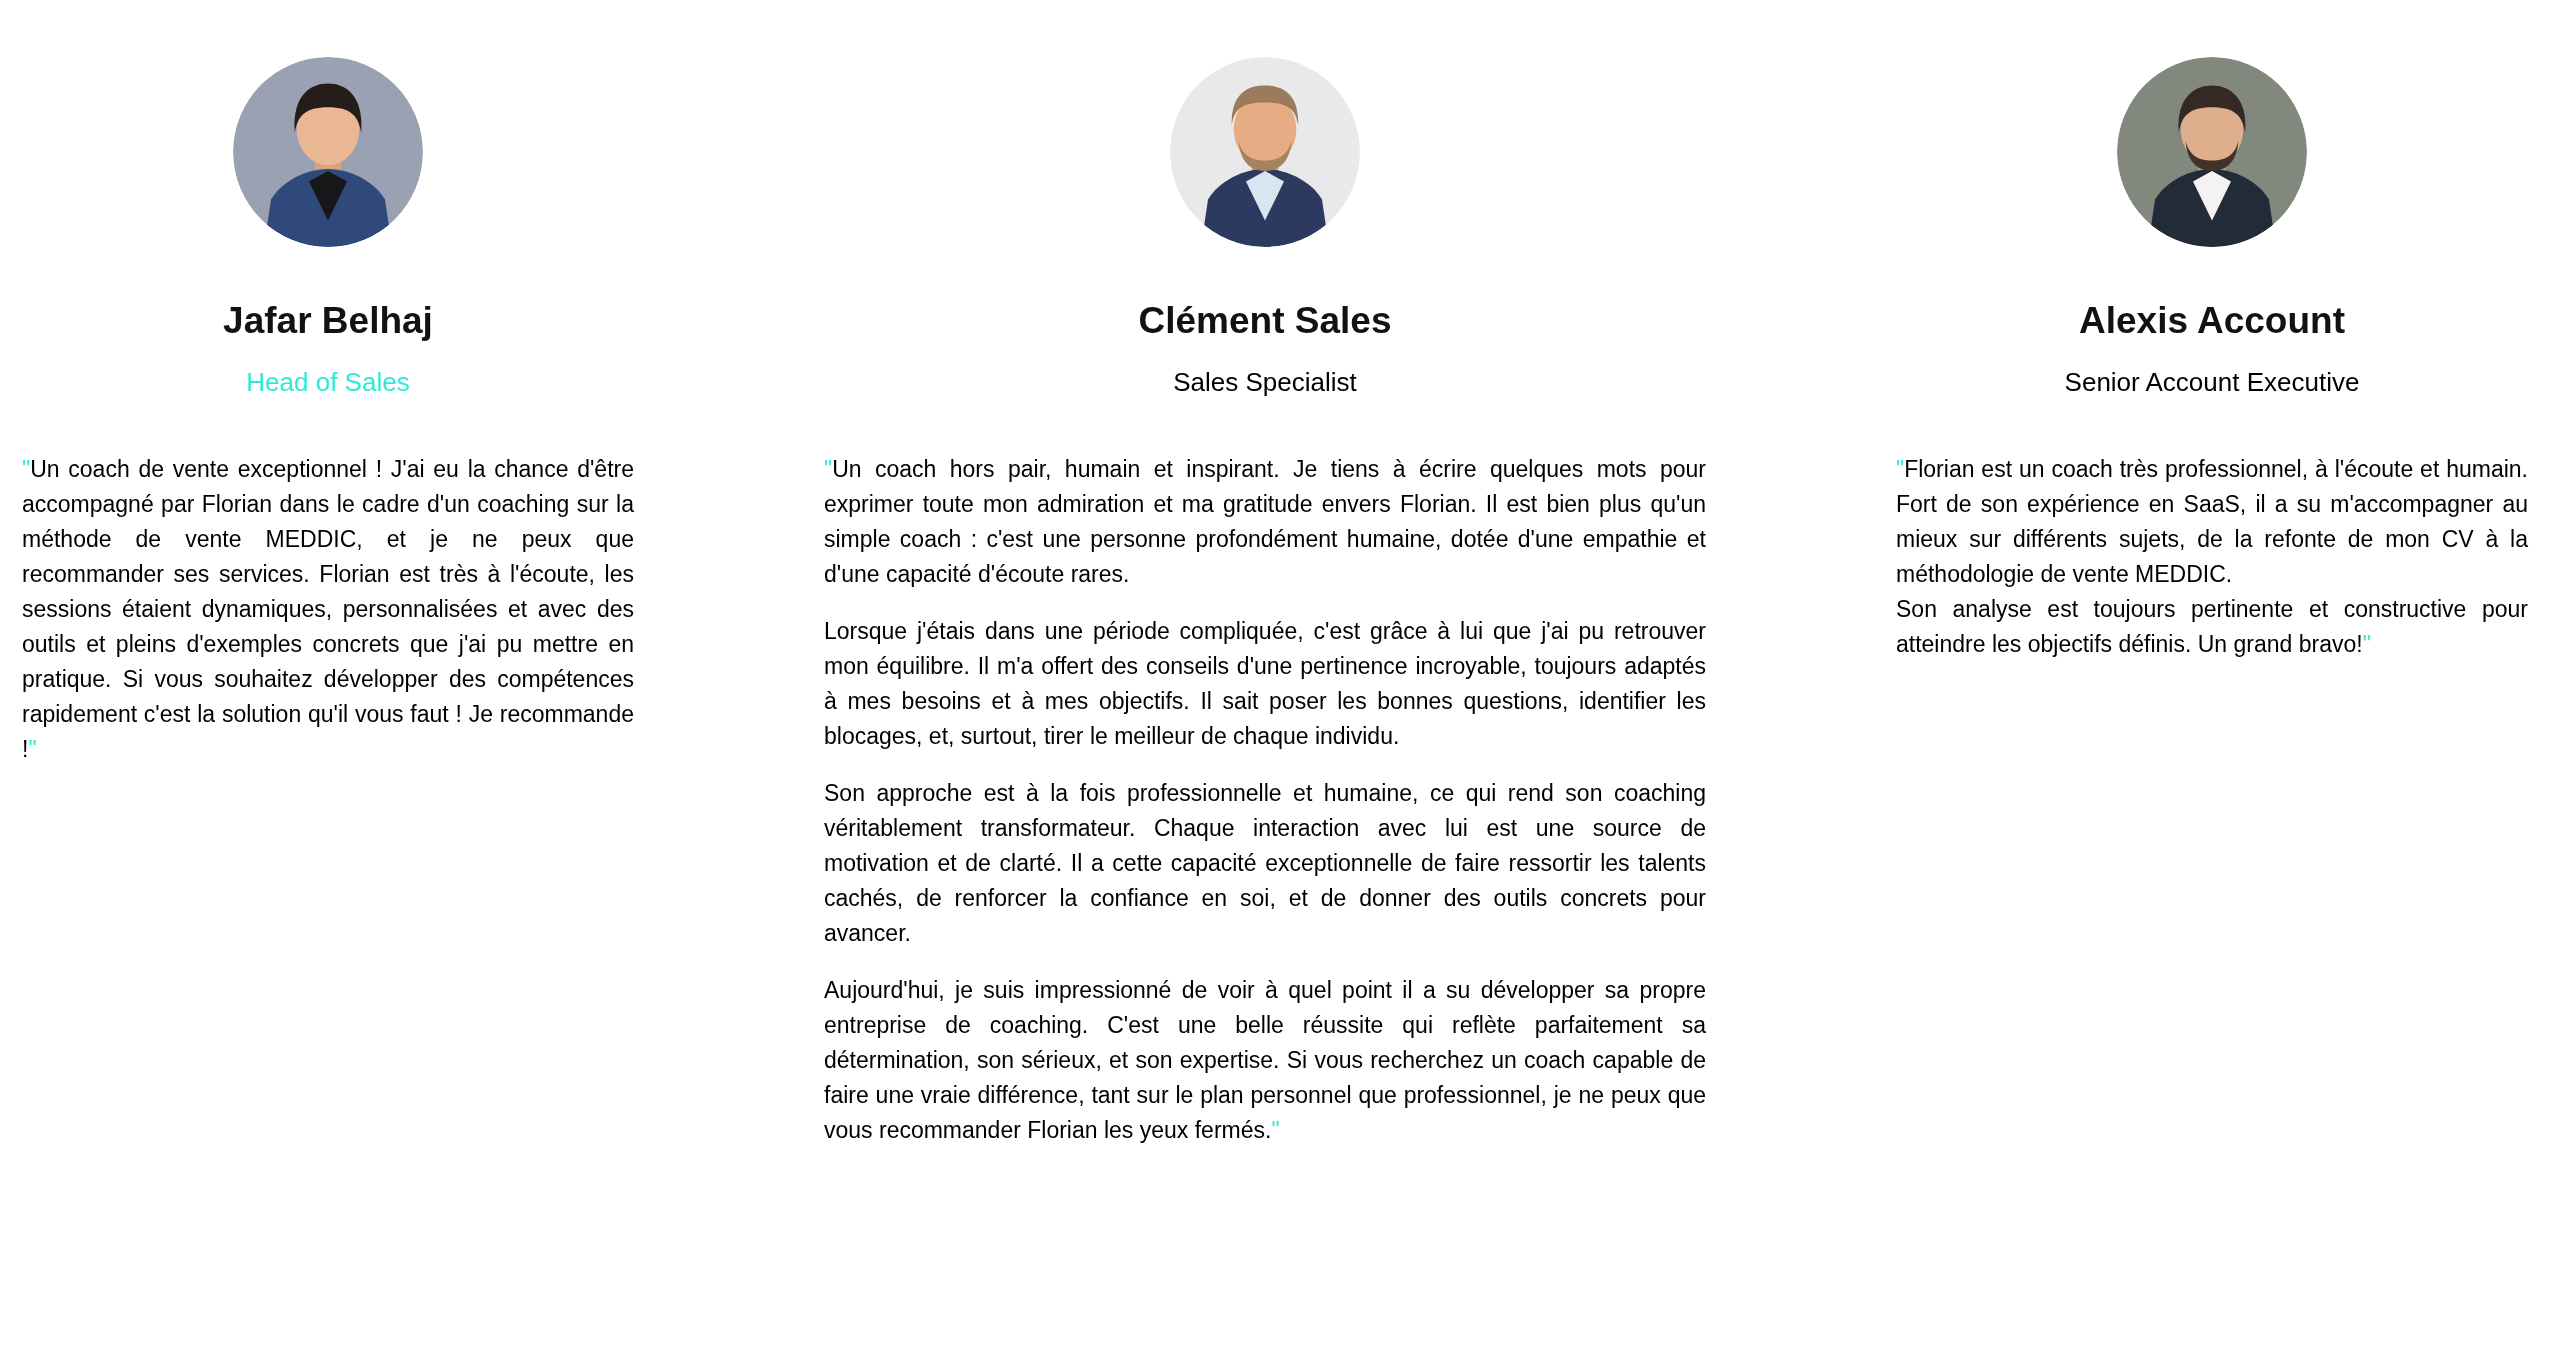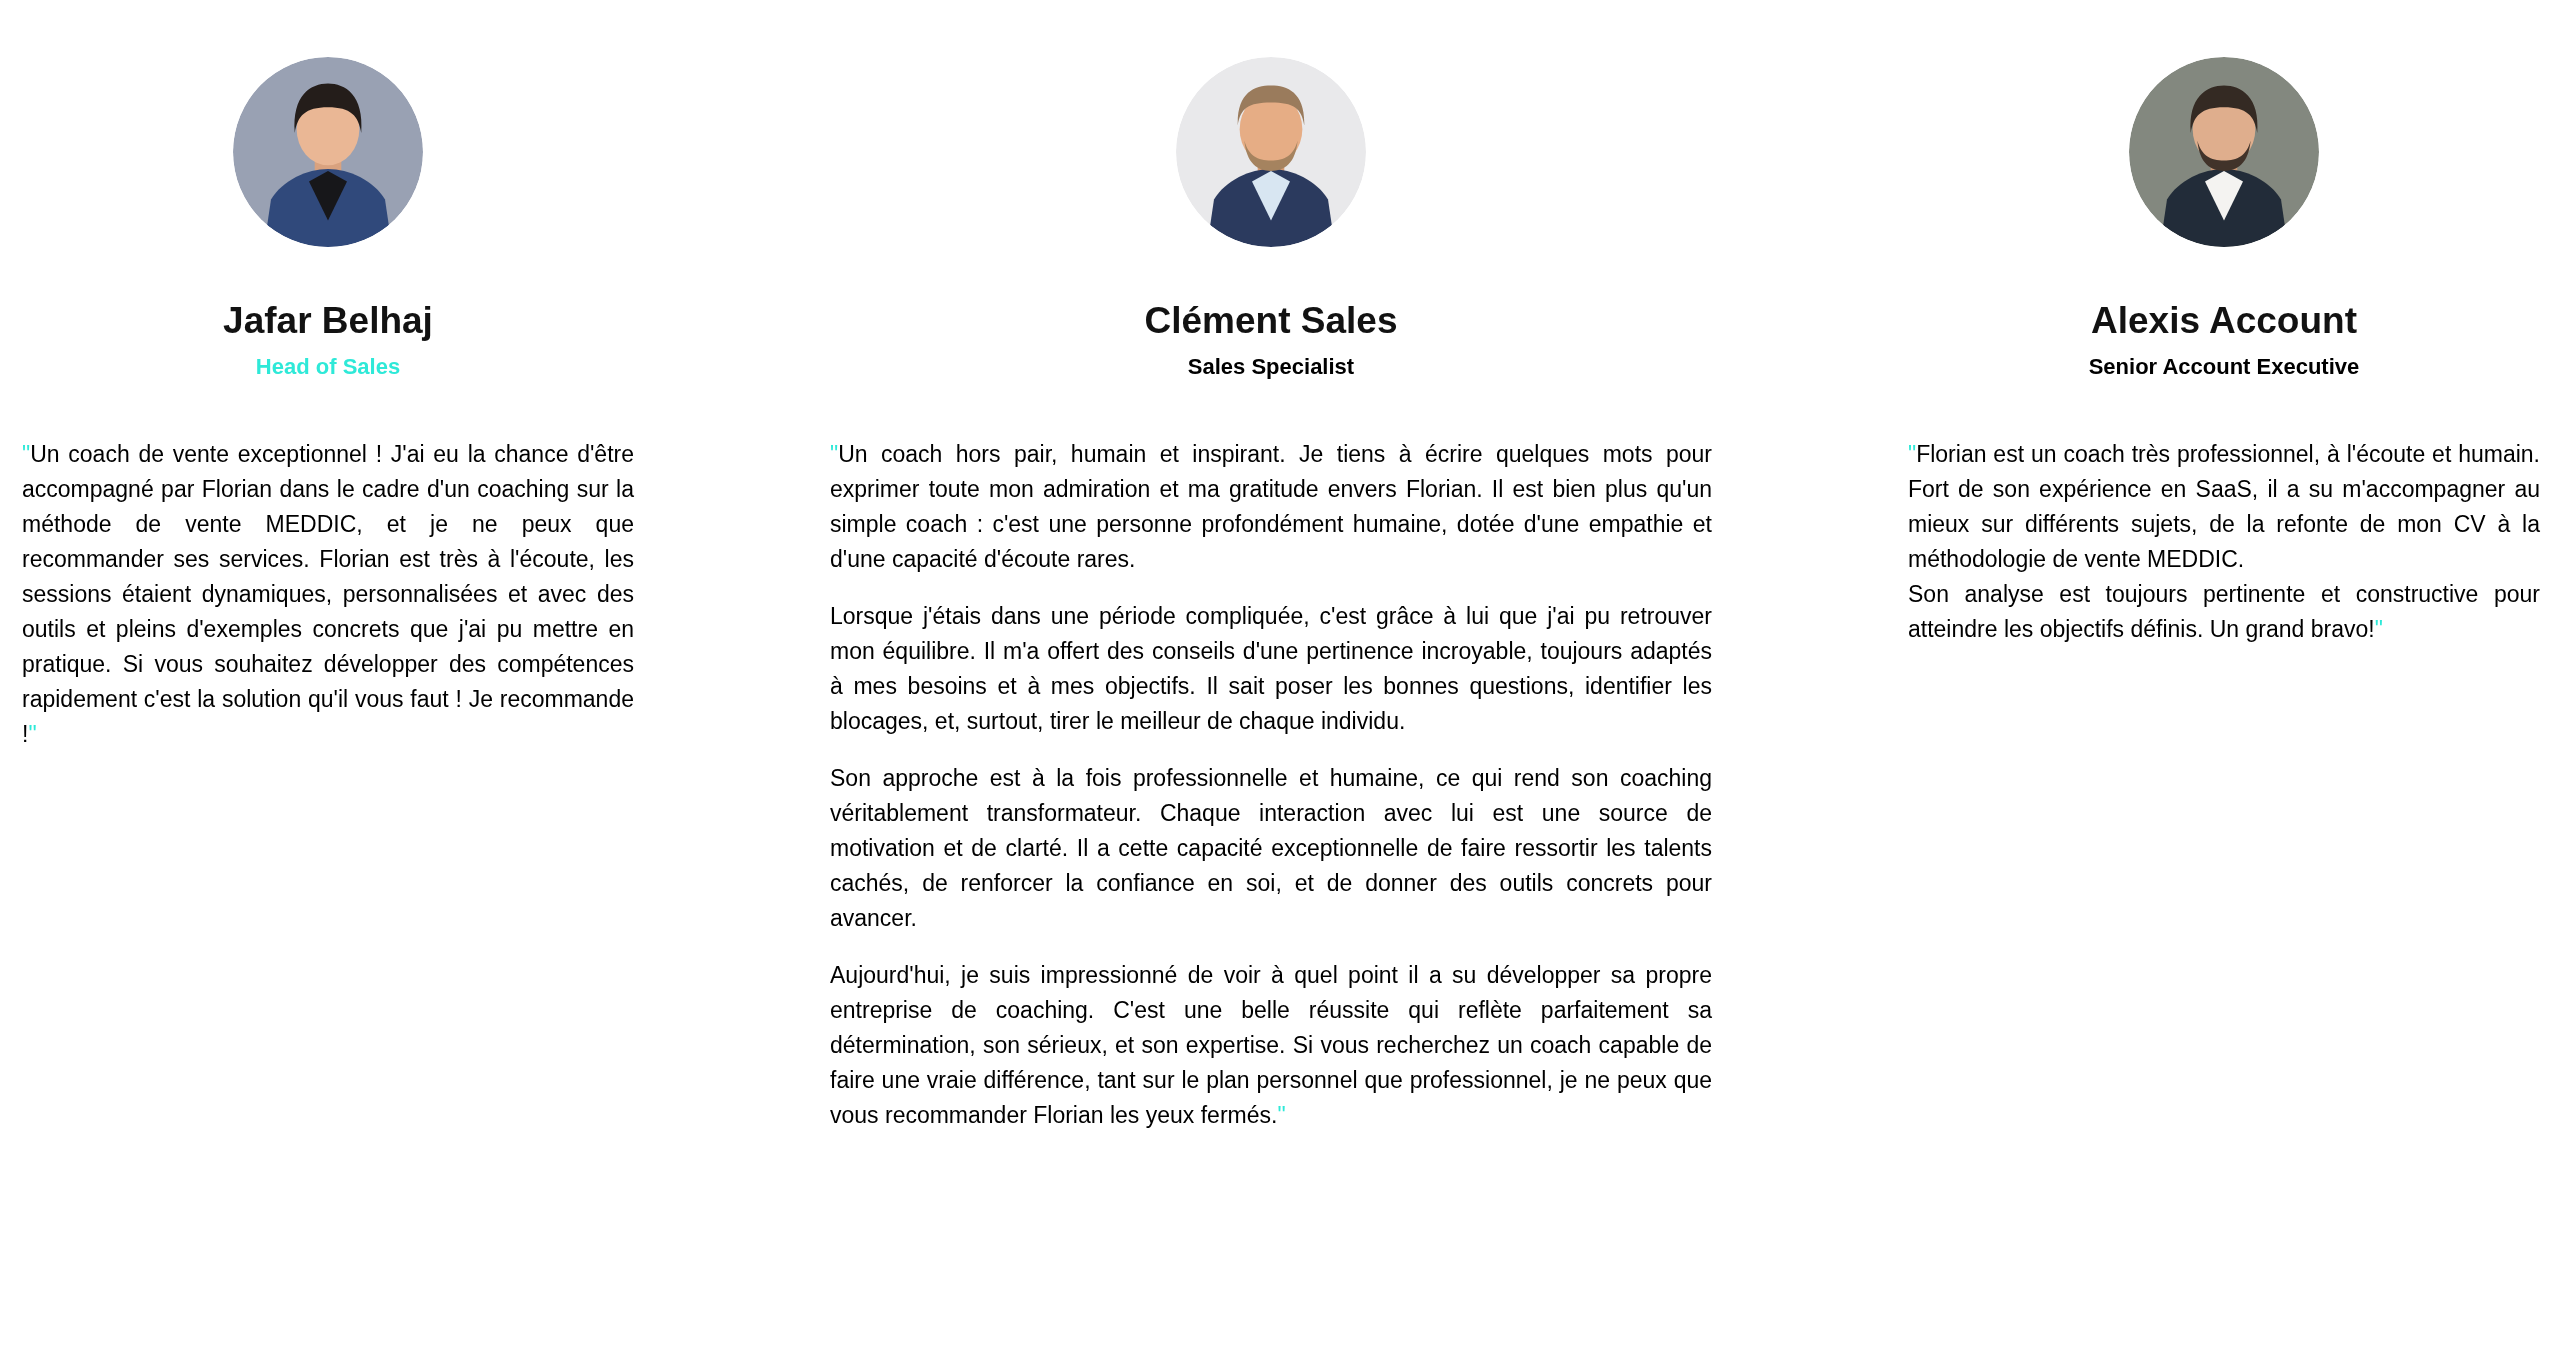--- a/index.html
+++ b/index.html
@@ -6,21 +6,21 @@
   html, body { margin: 0; padding: 0; background: #ffffff; }
   body {
     width: 2560px; height: 1352px;
     font-family: "Liberation Sans", sans-serif;
     color: #000;
     overflow: hidden;
   }
   .testimonials {
     display: flex;
     justify-content: space-between;
-    padding: 57px 20px 0 22px;
+    padding: 57px 32px 0 22px;
     width: 100%;
   }
   .testimonial { display: block; }
   .t-col1 { width: 612px; }
   .t-col2 { width: 882px; }
   .t-col3 { width: 632px; }
   .avatar {
     width: 190px; height: 190px;
     margin: 0 auto;
     border-radius: 50%;
@@ -30,25 +30,25 @@
   .avatar svg { display: block; width: 190px; height: 190px; }
   .name {
     margin: 52px 0 0 0;
     text-align: center;
     font-size: 37px;
     line-height: 44px;
     font-weight: 700;
     color: #121212;
   }
   .role {
-    margin-top: 9px;
+    margin-top: 24px;
     text-align: center;
-    font-size: 22px;
+    font-size: 26px;
     line-height: 30px;
-    font-weight: 700;
+    font-weight: 400;
     color: #2ee9d8;
   }
   .quote {
     margin-top: 55px;
     font-size: 23px;
     line-height: 35px;
     text-align: justify;
     color: #000;
   }
   .quote p { margin: 0 0 22px 0; }

